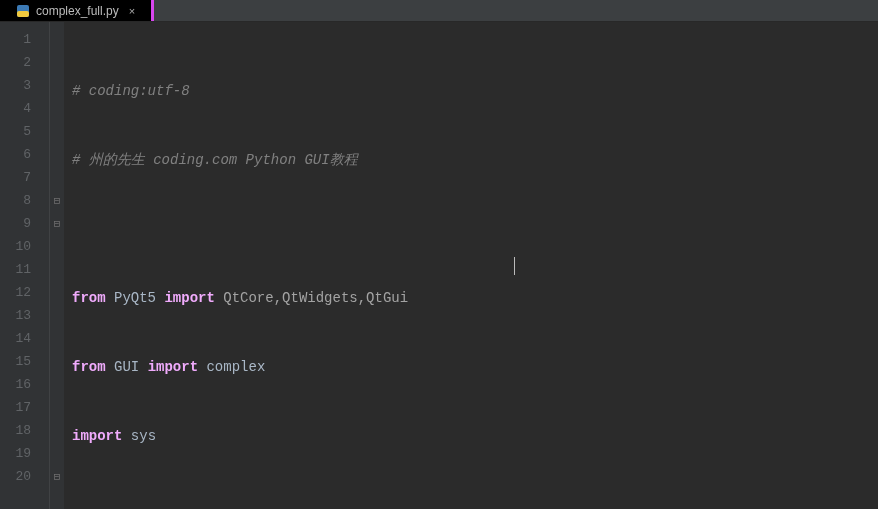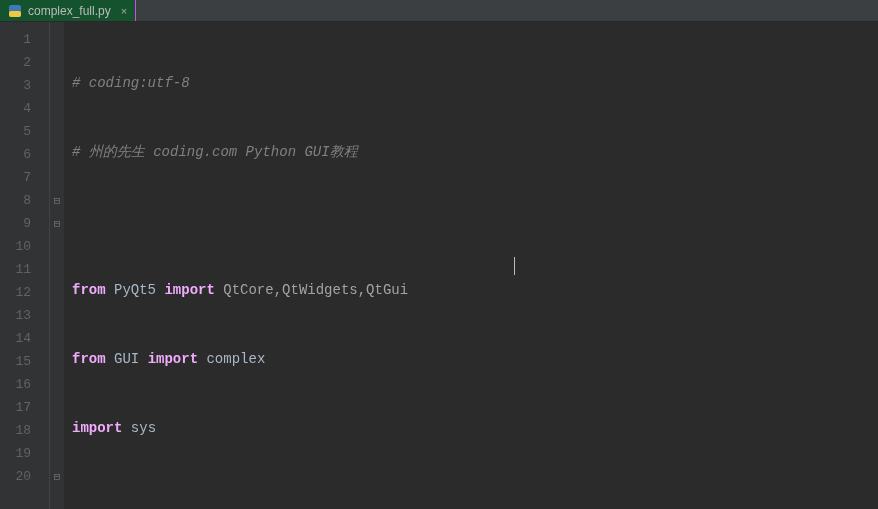--- a/index.html
+++ b/index.html
@@ -16,23 +16,23 @@
   .tab-bar {
     height: 22px;
     background: #3c3f41;
     border-bottom: 1px solid #282828;
     display: flex;
     align-items: stretch;
   }
   .tab {
     display: flex;
     align-items: center;
-    padding: 0 8px;
-    background: #14532d;
-    border-right: 1px solid #d946ef;
+    padding: 0 16px;
+    background: #000000;
+    border-right: 3px solid #d946ef;
     gap: 6px;
     font-size: 12px;
     color: #bbbbbb;
     font-family: sans-serif;
   }
   .tab-icon {
     width: 14px; height: 14px;
     display: inline-flex; align-items: center; justify-content: center;
   }
   .tab-close {
@@ -64,21 +64,21 @@
   .fold {
     height: 23px;
     display: flex;
     align-items: center;
     justify-content: center;
     color: #6e6e6e;
     font-size: 11px;
   }
   .code-area {
     flex: 1;
-    padding-top: 4px;
+    padding-top: 12px;
     padding-left: 8px;
     line-height: 23px;
     white-space: pre;
     position: relative;
     cursor: text;
   }
   .line { height: 23px; }
   .c-cmt  { color: #808080; font-style: italic; }
   .c-kw   { color: #f0abfc; font-weight: bold; }
   .c-dim  { color: #a3a3a3; }

